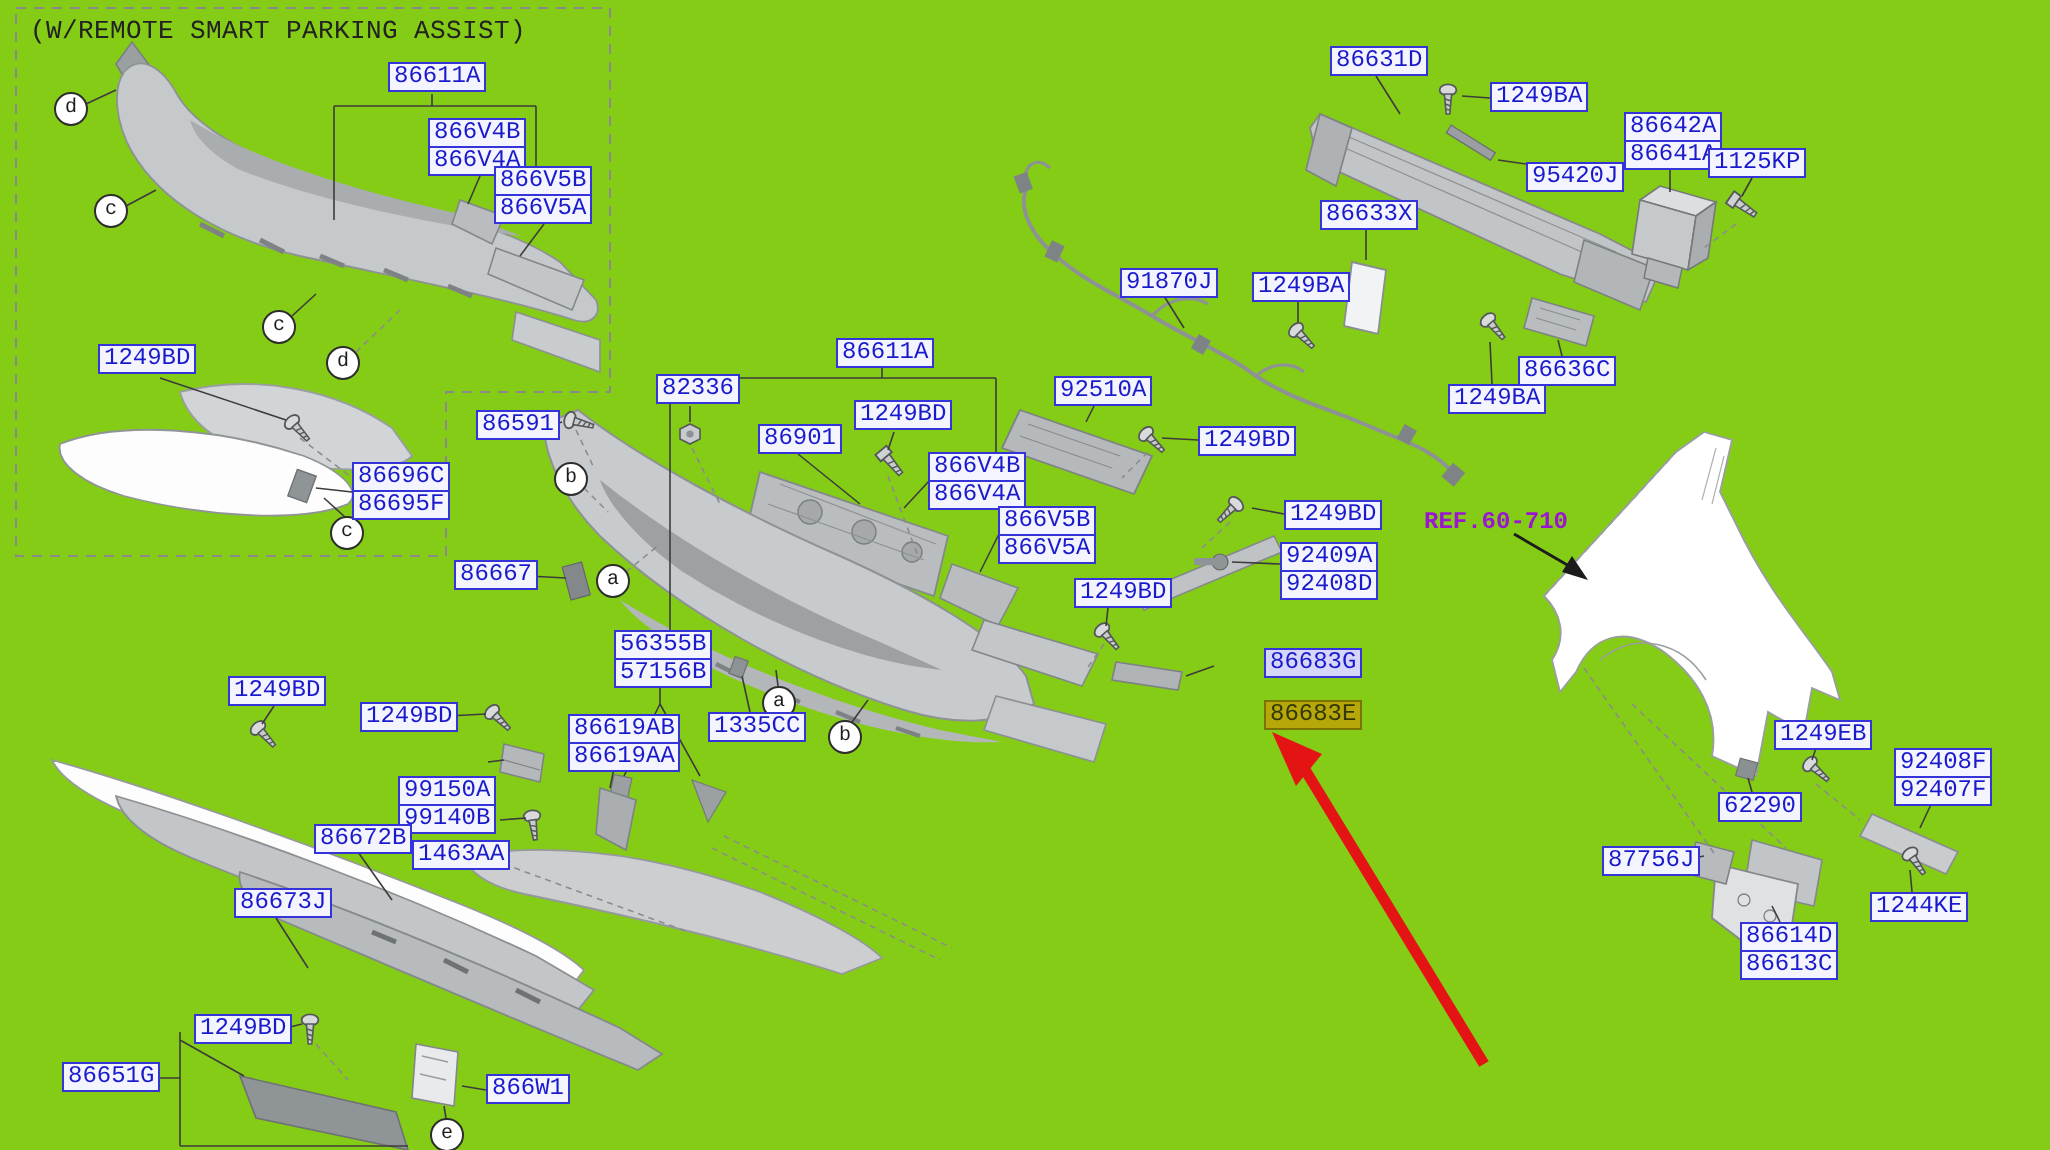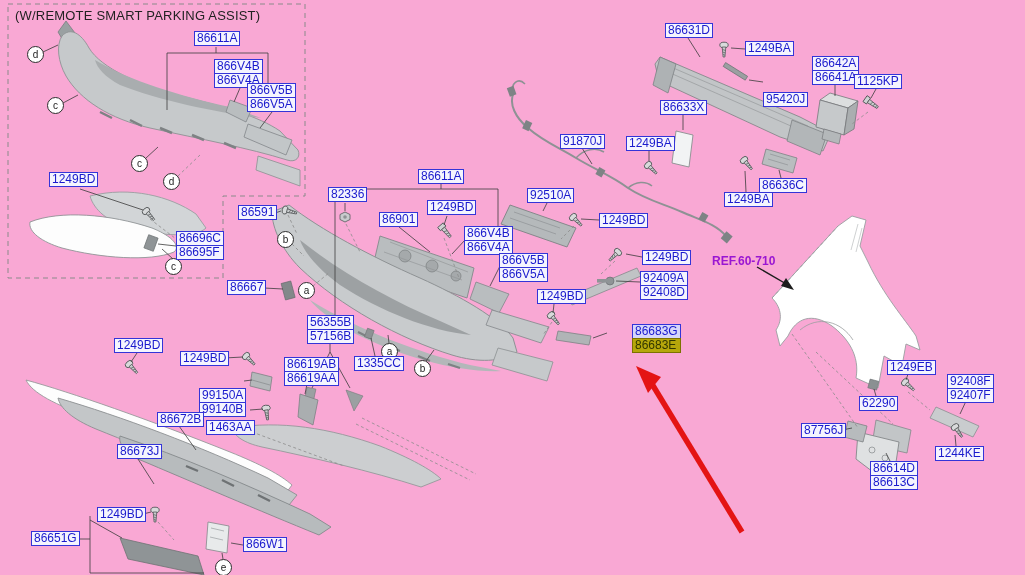--- a/index.html
+++ b/index.html
@@ -1,25 +1,25 @@
 <!DOCTYPE html>
 <html><head>
 <meta charset="utf-8">
 <style>
   html,body{margin:0;padding:0;background:#fff;}
-  .stage{position:relative;width:1025px;height:575px;background:#f9a8d4;
-         font-family:Liberation Sans, sans-serif;overflow:hidden;}
+  .stage{position:relative;width:1025px;height:575px;background:#84cc16;
+         font-family:Liberation Mono, monospace;overflow:hidden;}
   .art{position:absolute;left:0;top:0;z-index:1;}
   .pl{position:absolute;z-index:3;color:#1a1acd;background:#f4f4fe;
       border:1px solid #3434d8;font-size:12px;line-height:13px;
       padding:0 2px;white-space:nowrap;}
   .plgroup{position:absolute;z-index:3;}
   .plgroup .pl{position:relative;display:block;margin:0 0 -1px 0;}
   .pl.sel{background:#d6d6fa;}
-  .pl.hl{background:#b6a70b;color:#333800;border-color:#7c7200;}
+  .pl.hl{background:#b6a70b;color:#333800;border-color:#7c7200;margin-top:12px;}
   .ref{position:absolute;z-index:3;color:#9a16d2;font-size:12px;font-weight:bold;
        white-space:nowrap;background:transparent;border:none;cursor:pointer;}
   .title{position:absolute;left:15px;top:8px;z-index:3;font-size:13px;color:#222;
          letter-spacing:.2px;white-space:nowrap;}
   .co{position:absolute;z-index:2;width:15px;height:15px;border:1.2px solid #2d2d2d;
       border-radius:50%;background:#fff;color:#1c1c1c;font-size:10px;line-height:15px;
       text-align:center;}
 </style>
 </head>
 <body>
@@ -318,21 +318,21 @@
   </div>
   <div class="pl" style="left:206px;top:420px">1463AA</div>
   <div class="pl" style="left:157px;top:412px">86672B</div>
   <div class="pl" style="left:117px;top:444px">86673J</div>
   <div class="pl" style="left:97px;top:507px">1249BD</div>
   <div class="pl" style="left:31px;top:531px">86651G</div>
   <div class="pl" style="left:243px;top:537px">866W1</div>
 
   <div class="pl" style="left:665px;top:23px">86631D</div>
   <div class="pl" style="left:745px;top:41px">1249BA</div>
-  <div class="pl" style="left:763px;top:92px">95420J</div>
+  <div class="pl" style="left:763px;top:81px">95420J</div>
   <div class="plgroup" style="left:812px;top:56px">
     <div class="pl">86642A</div>
     <div class="pl">86641A</div>
   </div>
   <div class="pl" style="left:854px;top:74px">1125KP</div>
   <div class="pl" style="left:660px;top:100px">86633X</div>
   <div class="pl" style="left:560px;top:134px">91870J</div>
   <div class="pl" style="left:626px;top:136px">1249BA</div>
   <div class="pl" style="left:759px;top:178px">86636C</div>
   <div class="pl" style="left:724px;top:192px">1249BA</div>

